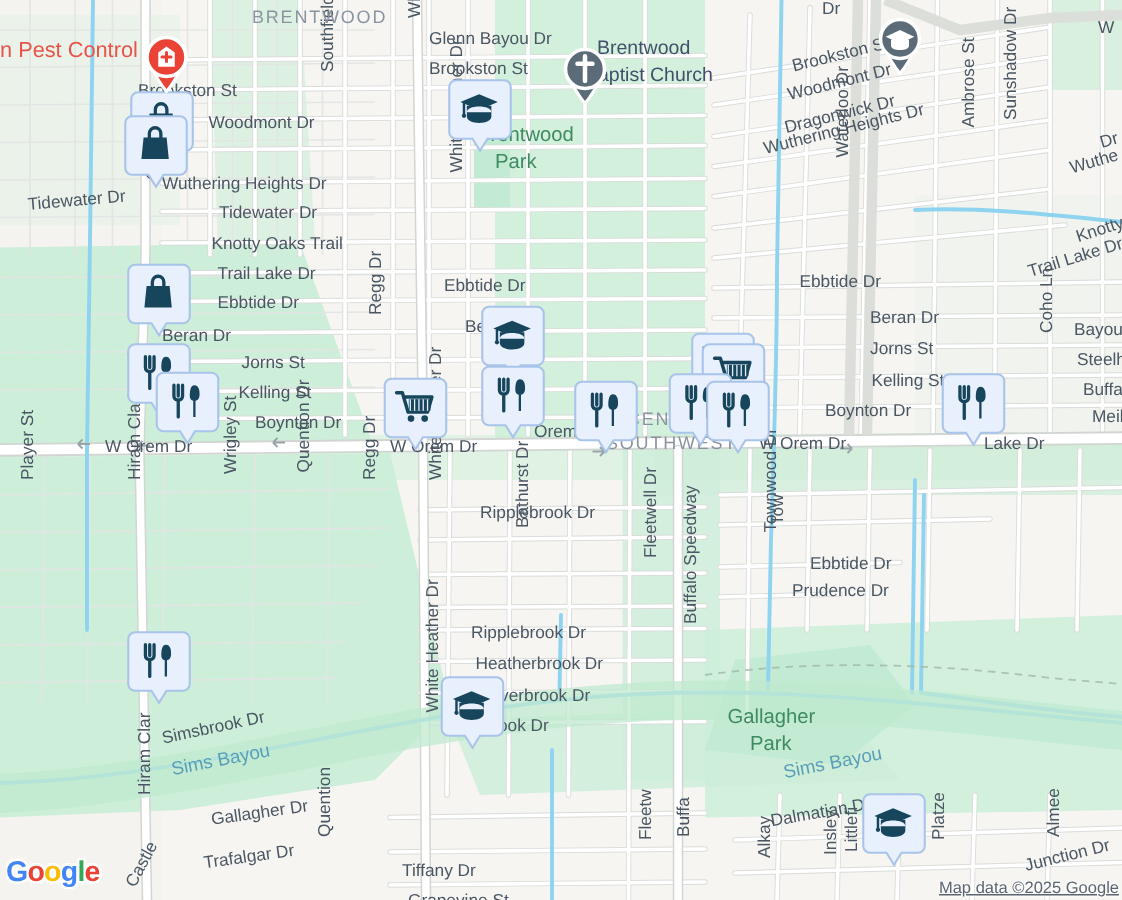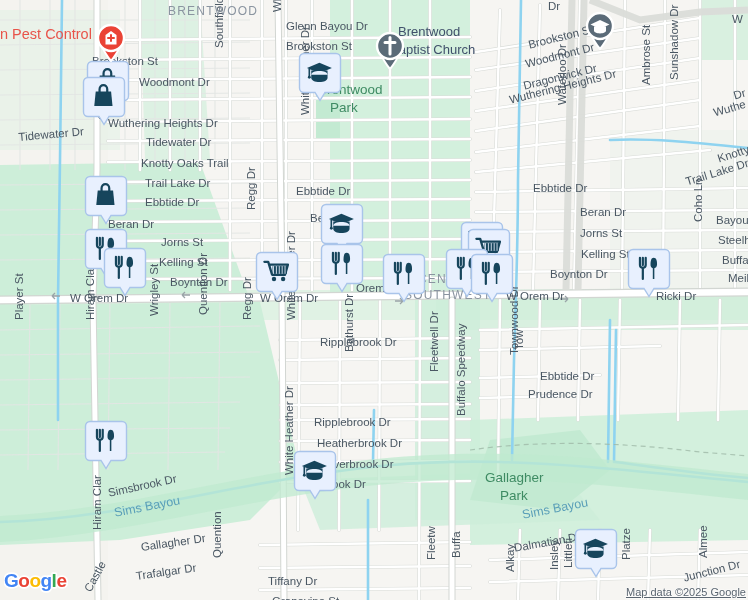--- a/index.html
+++ b/index.html
@@ -322,21 +322,21 @@
       <div class="lbl sm" style="left: 161px; top: 236px;">Jorns St</div>
       <div class="lbl sm" style="left: 580px; top: 227px;">Jorns St</div>
       <div class="lbl sm" style="left: 159px; top: 256px;">Kelling St</div>
       <div class="lbl sm" style="left: 581px; top: 248px;">Kelling St</div>
       <div class="lbl sm" style="left: 170px; top: 276px;">Boynton Dr</div>
       <div class="lbl sm" style="left: 550px; top: 268px;">Boynton Dr</div>
       <div class="lbl sm" style="left: 70px; top: 292px;">W Orem Dr</div>
       <div class="lbl sm" style="left: 260px; top: 292px;">W Orem Dr</div>
       <div class="lbl sm" style="left: 356px; top: 282px;">Orem</div>
       <div class="lbl sm" style="left: 506px; top: 290px;">W Orem Dr</div>
-      <div class="lbl sm" style="left: 656px; top: 290px;">Ricki Dr</div>
+      <div class="lbl sm" style="left: 656px; top: 290px;">Lake Dr</div>
       <div class="lbl sm" style="left: 320px; top: 336px;">Ripplebrook Dr</div>
       <div class="lbl sm" style="left: 528px; top: 388px;">Prudence Dr</div>
       <div class="lbl sm" style="left: 314px; top: 416px;">Ripplebrook Dr</div>
       <div class="lbl sm" style="left: 317px; top: 437px;">Heatherbrook Dr</div>
       <div class="lbl sm" style="left: 327px; top: 458px;">overbrook Dr</div>
       <div class="lbl sm" style="left: 332px; top: 478px;">ook Dr</div>
       <div class="lbl sm" style="left: 107px; top: 487px; transform: rotate(-12deg); transform-origin: left top;">Simsbrook Dr</div>
       <div class="lbl sm" style="left: 140px; top: 541px; transform: rotate(-8deg); transform-origin: left top;">Gallagher Dr</div>
       <div class="lbl sm" style="left: 135px; top: 570px; transform: rotate(-8deg); transform-origin: left top;">Trafalgar Dr</div>
       <div class="lbl sm" style="left: 268px; top: 575px;">Tiffany Dr</div>

